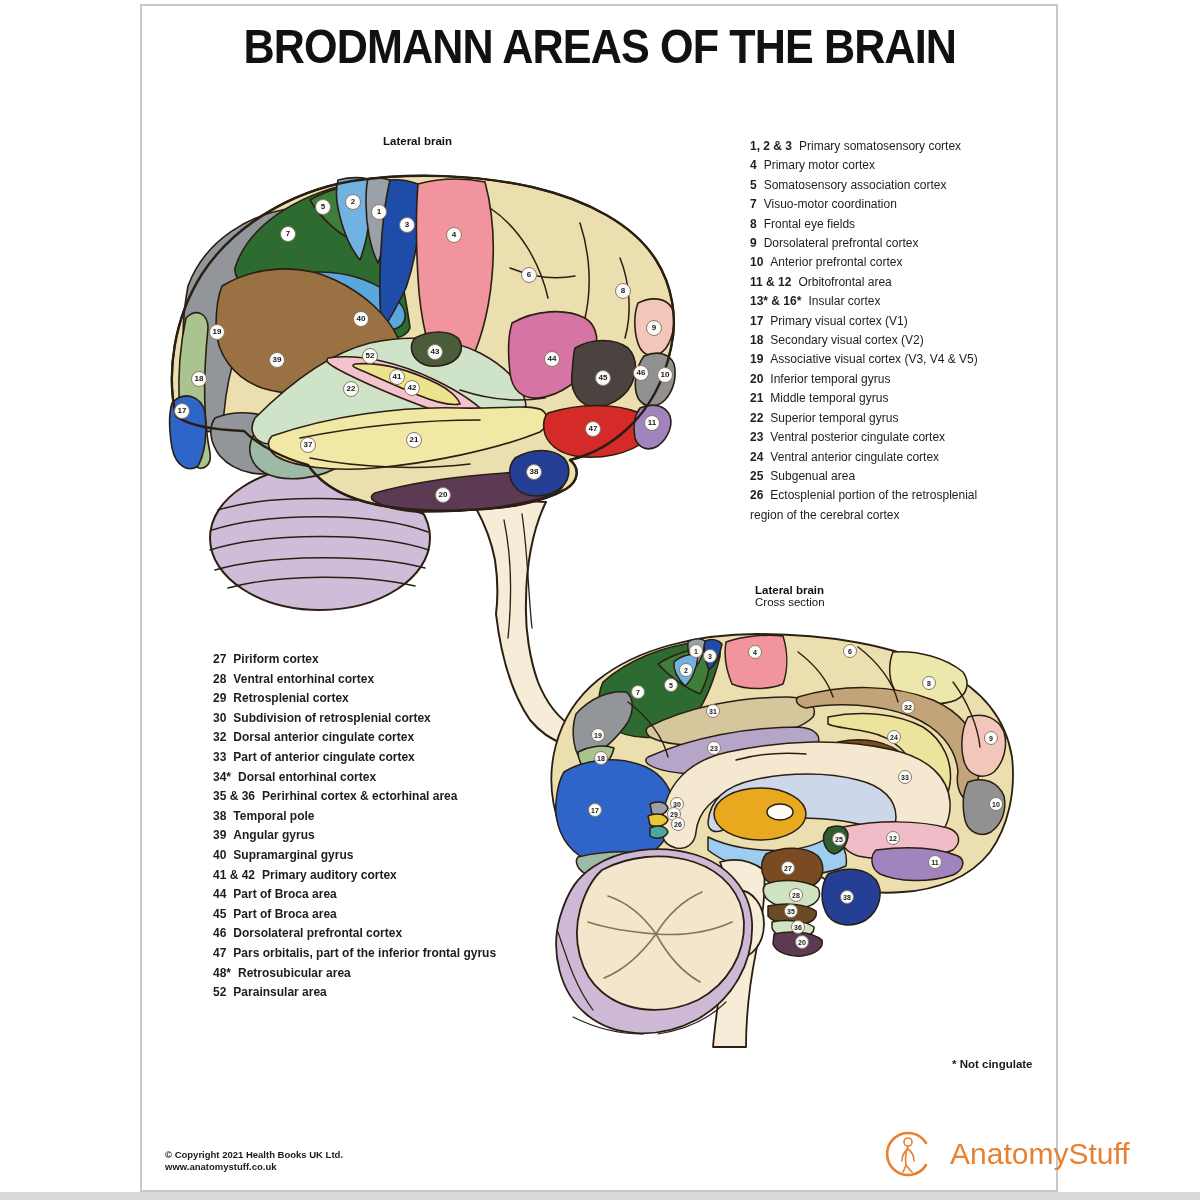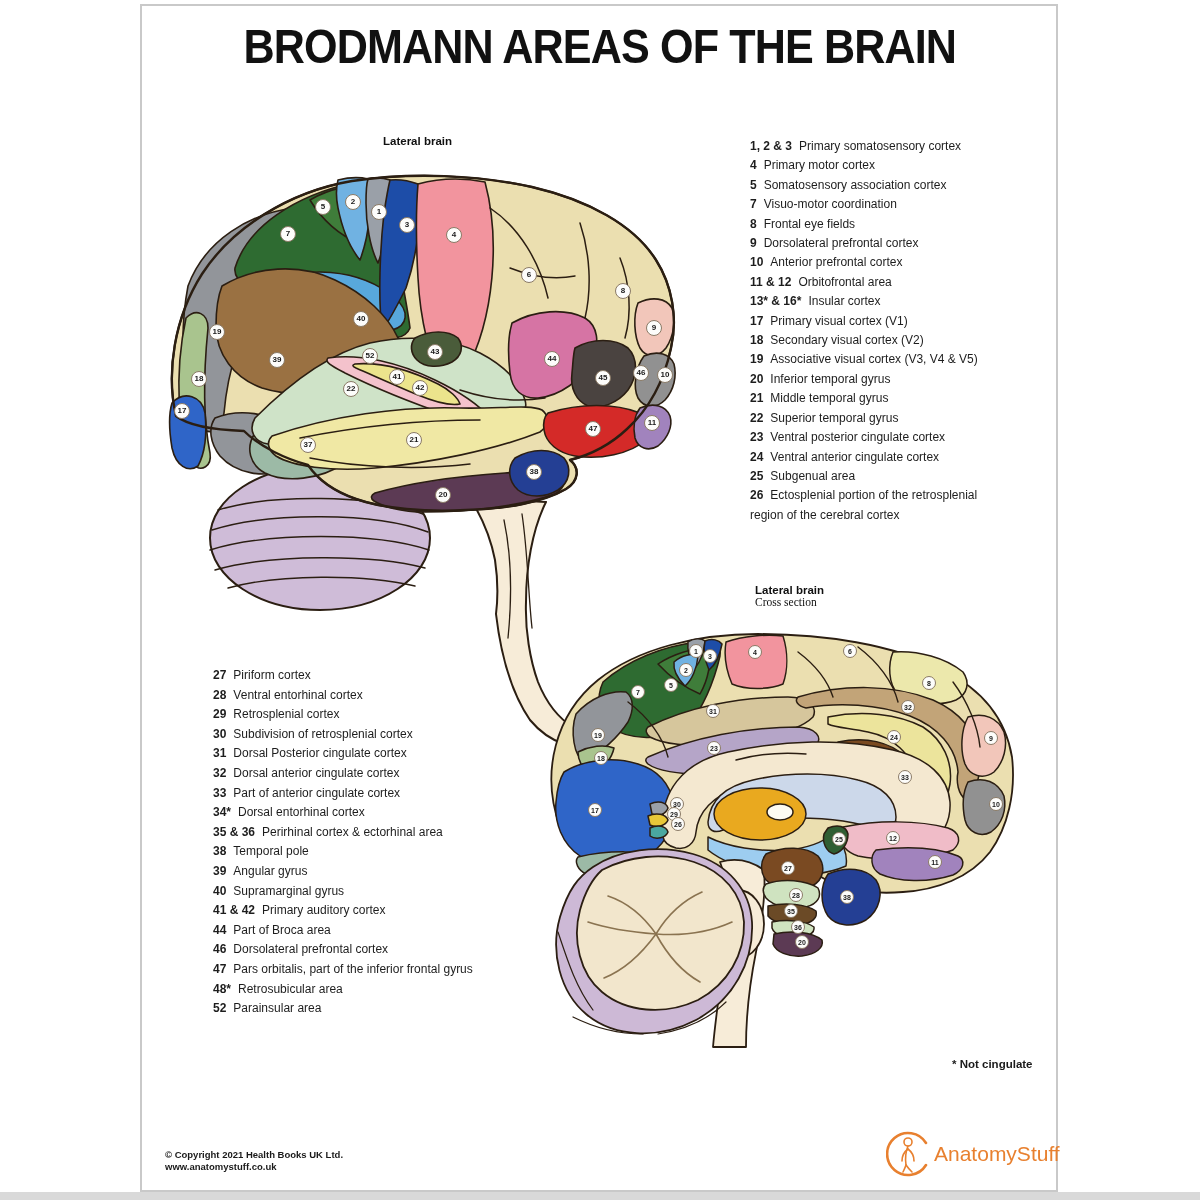--- a/index.html
+++ b/index.html
@@ -7,39 +7,39 @@
     width:1200px;height:1200px;position:relative;overflow:hidden;
     background:#ffffff;font-family:"Liberation Sans",sans-serif;color:#1a1a1a;
   }
   .poster{position:absolute;left:140px;top:4px;width:918px;height:1188px;
     border:2px solid #c9c9c9;background:#ffffff;box-sizing:border-box;}
   .bottom-strip{position:absolute;left:0;top:1192px;width:1200px;height:8px;background:#d9d9d9;}
   .title{position:absolute;left:140px;top:18px;width:920px;text-align:center;}
   .title span{display:inline-block;font-size:49px;font-weight:bold;letter-spacing:-1px;
     transform:scaleX(0.88);transform-origin:center;color:#111;white-space:nowrap;}
   .diagram-label{position:absolute;font-size:11.5px;font-weight:bold;color:#111;}
-  .diagram-sublabel{font-weight:normal;display:block;font-family:Liberation Serif, serif;}
+  .diagram-sublabel{font-weight:normal;display:block;}
   .diagram{position:absolute;}
   .diagram svg{position:absolute;left:0;top:0;}
   .mk{position:absolute;width:16px;height:16px;border-radius:50%;background:#fdfdfb;
     border:1px solid #8a7a66;display:flex;align-items:center;justify-content:center;
     font-size:8px;font-weight:bold;color:#1a1a1a;transform:translate(-50%,-50%);
     box-sizing:border-box;line-height:1;}
   .cross .mk{width:14px;height:14px;font-size:7px;}
   .legend{position:absolute;font-size:12px;color:#1d1d1d;}
   .legend .legend-item{line-height:19.5px;white-space:pre-line;}
   #legend-right{left:750px;top:137px;width:250px;}
   #legend-right .legend-item{line-height:19.4px;}
-  #legend-left{left:213px;top:666px;width:300px;}
+  #legend-left{left:213px;top:650px;width:300px;font-weight:bold;}
   #legend-left .legend-item{line-height:19.6px;}
   .legend b{margin-right:7px;}
   .footnote{position:absolute;left:952px;top:1058px;font-size:11.5px;font-weight:bold;}
   .copyright{position:absolute;left:165px;top:1149px;font-size:9.5px;font-weight:bold;line-height:12px;}
   .logo{position:absolute;left:886px;top:1131px;display:flex;align-items:center;}
-  .logo-text{font-size:21px;color:#e8802f;letter-spacing:0px;margin-left:2px;}
+  .logo-text{font-size:30px;color:#e8802f;letter-spacing:0px;margin-left:18px;}
 </style>
 </head>
 <body>
 
 <div class="poster"></div>
 <div class="bottom-strip"></div>
 
 <div class="title">
   <span>BRODMANN AREAS OF THE BRAIN</span>
 </div>
@@ -123,21 +123,21 @@
       <div class="mk" style="left: 494px; top: 160px;">9</div>
       <div class="mk" style="left: 275px; top: 184px;">43</div>
       <div class="mk" style="left: 210px; top: 188px;">52</div>
       <div class="mk" style="left: 117px; top: 192px;">39</div>
       <div class="mk" style="left: 392px; top: 191px;">44</div>
       <div class="mk" style="left: 481px; top: 205px;">46</div>
       <div class="mk" style="left: 505px; top: 207px;">10</div>
       <div class="mk" style="left: 443px; top: 210px;">45</div>
       <div class="mk" style="left: 237px; top: 209px;">41</div>
       <div class="mk" style="left: 39px; top: 211px;">18</div>
-      <div class="mk" style="left: 260px; top: 220px;">42</div>
+      <div class="mk" style="left: 252px; top: 220px;">42</div>
       <div class="mk" style="left: 191px; top: 221px;">22</div>
       <div class="mk" style="left: 22px; top: 243px;">17</div>
       <div class="mk" style="left: 492px; top: 255px;">11</div>
       <div class="mk" style="left: 433px; top: 261px;">47</div>
       <div class="mk" style="left: 254px; top: 272px;">21</div>
       <div class="mk" style="left: 148px; top: 277px;">37</div>
       <div class="mk" style="left: 374px; top: 304px;">38</div>
       <div class="mk" style="left: 283px; top: 327px;">20</div>
     </div>
 </div>
@@ -281,30 +281,30 @@
     <div class="legend-item"><b>24</b>Ventral anterior cingulate cortex</div>
     <div class="legend-item"><b>25</b>Subgenual area</div>
     <div class="legend-item"><b>26</b>Ectosplenial portion of the retrosplenial
 region of the cerebral cortex</div>
   </div>
 <div class="legend" id="legend-left">
     <div class="legend-item"><b>27</b>Piriform cortex</div>
     <div class="legend-item"><b>28</b>Ventral entorhinal cortex</div>
     <div class="legend-item"><b>29</b>Retrosplenial cortex</div>
     <div class="legend-item"><b>30</b>Subdivision of retrosplenial cortex</div>
-    <div class="legend-item"><b>31</b>Dorsal Posterior cingulate cortex</div>
     <div class="legend-item"><b>32</b>Dorsal anterior cingulate cortex</div>
     <div class="legend-item"><b>33</b>Part of anterior cingulate cortex</div>
     <div class="legend-item"><b>34*</b>Dorsal entorhinal cortex</div>
     <div class="legend-item"><b>35 &amp; 36</b>Perirhinal cortex &amp; ectorhinal area</div>
     <div class="legend-item"><b>38</b>Temporal pole</div>
     <div class="legend-item"><b>39</b>Angular gyrus</div>
     <div class="legend-item"><b>40</b>Supramarginal gyrus</div>
     <div class="legend-item"><b>41 &amp; 42</b>Primary auditory cortex</div>
     <div class="legend-item"><b>44</b>Part of Broca area</div>
+    <div class="legend-item"><b>45</b>Part of Broca area</div>
     <div class="legend-item"><b>46</b>Dorsolateral prefrontal cortex</div>
     <div class="legend-item"><b>47</b>Pars orbitalis, part of the inferior frontal gyrus</div>
     <div class="legend-item"><b>48*</b>Retrosubicular area</div>
     <div class="legend-item"><b>52</b>Parainsular area</div>
   </div>
 
 <div class="footnote">* Not cingulate</div>
 
 <div class="copyright">
   <div>© Copyright 2021 Health Books UK Ltd.</div>

